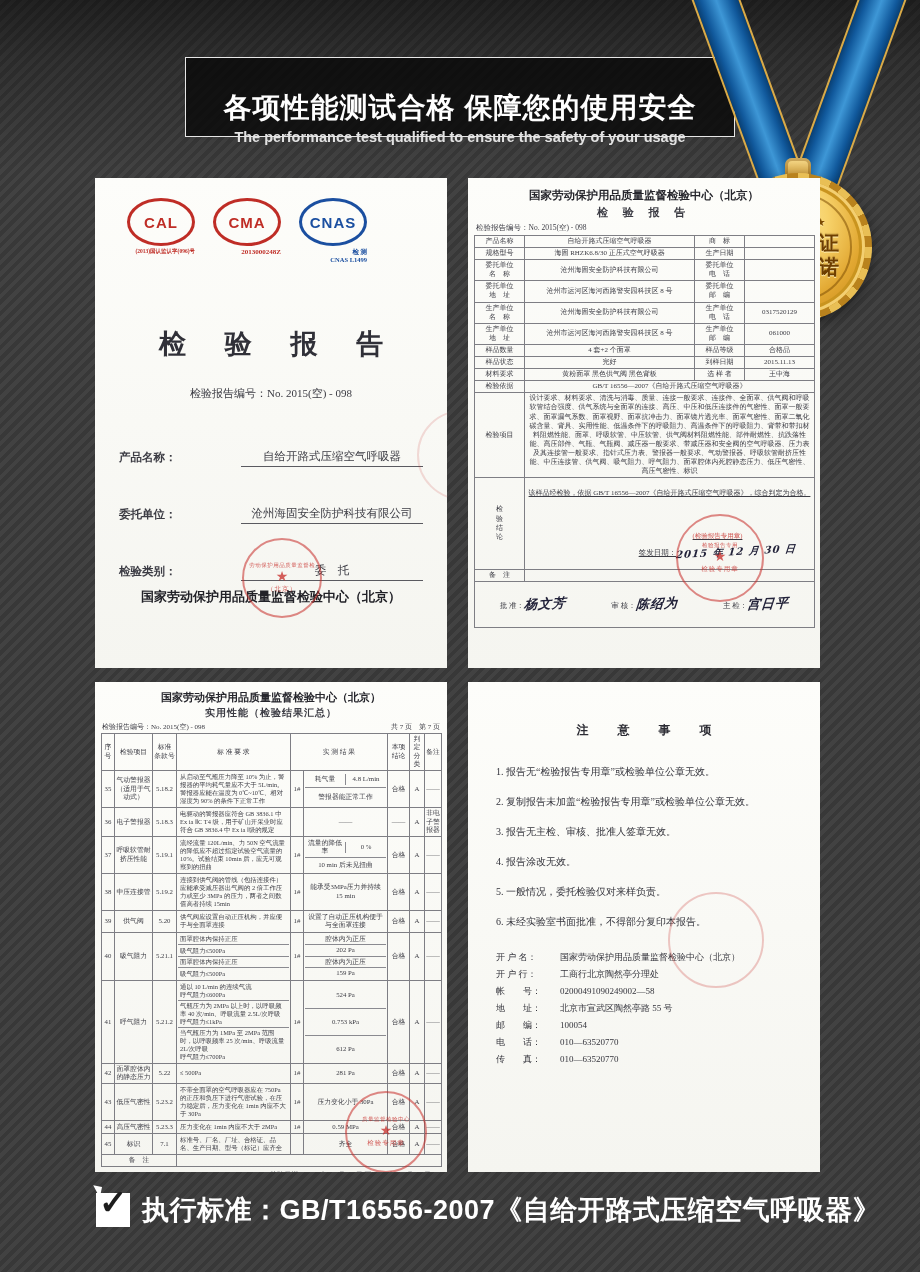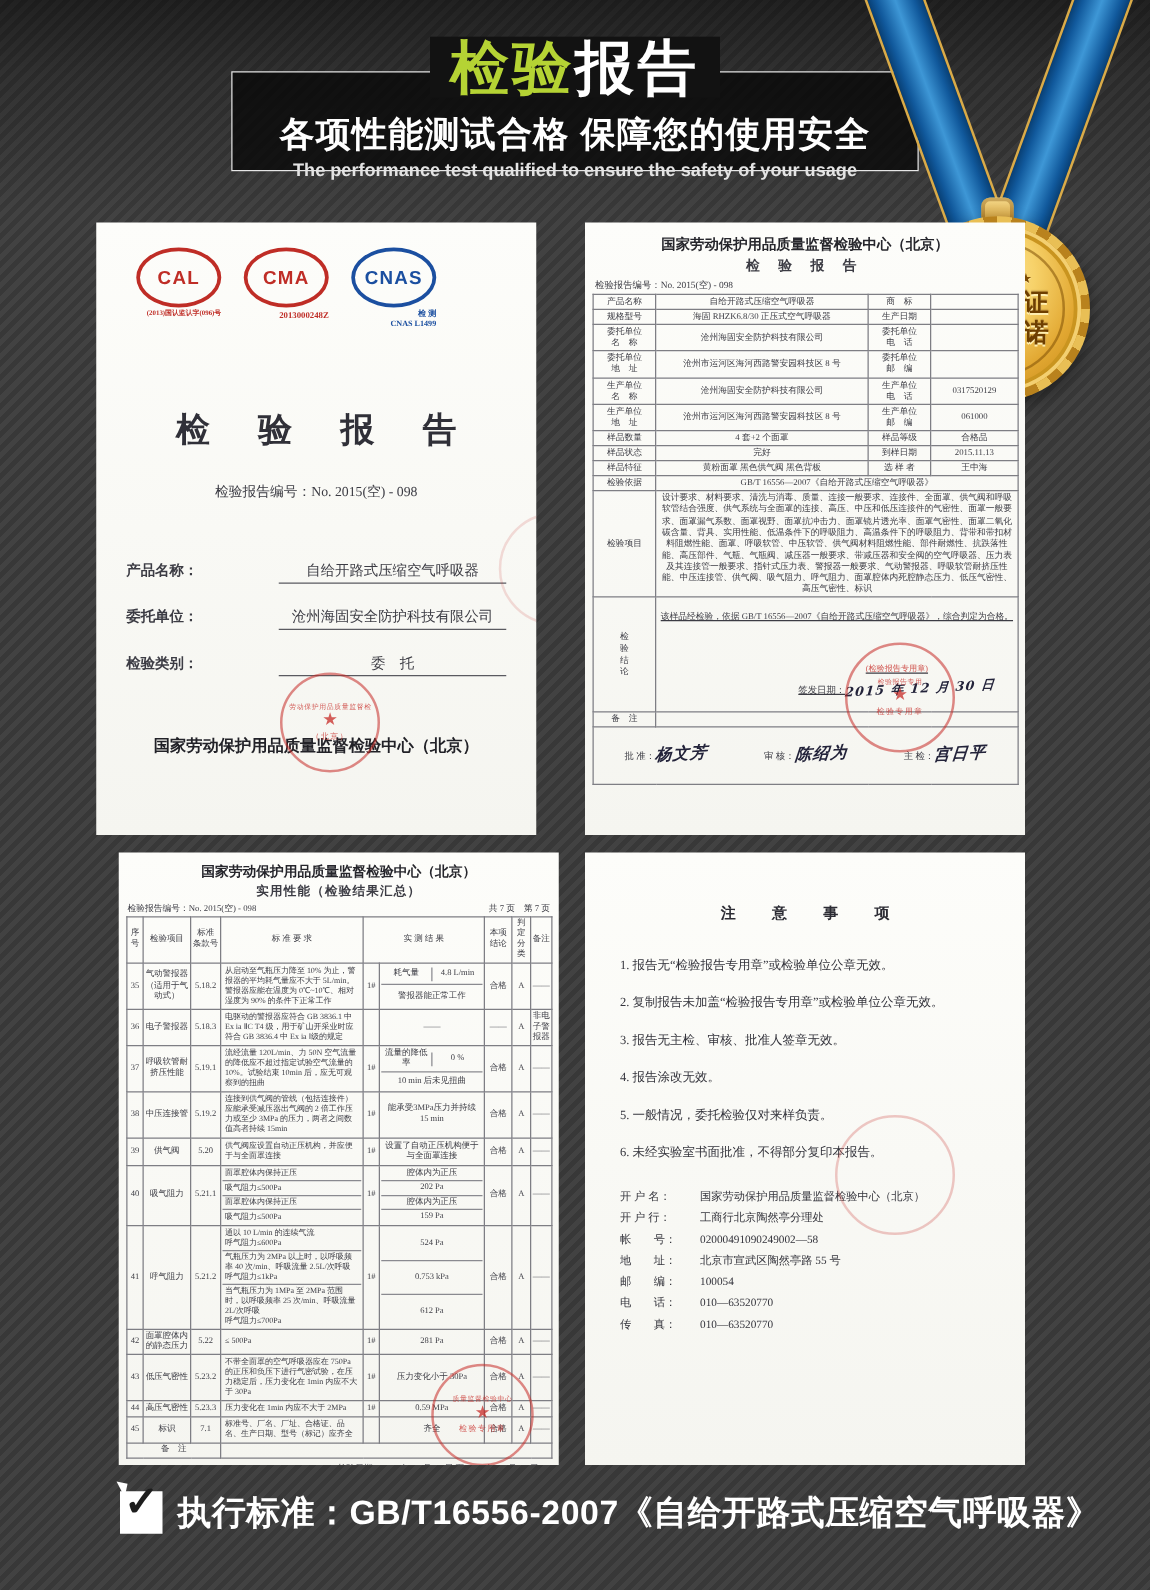--- a/index.html
+++ b/index.html
@@ -33,37 +33,37 @@
     background:radial-gradient(circle at 36% 30%,#fdeeb0 0%,#f7d26a 38%,#e2a832 66%,#c08214 100%);
     box-shadow:inset 0 0 0 3px #f3cf71, inset 0 0 0 6px #c9941f;
     display:flex;flex-direction:column;align-items:center;justify-content:center;}
   .medal-inner{position:absolute;inset:13px;border-radius:50%;border:2px solid rgba(128,81,6,.55);}
   .medal-stars{color:#7c4a02;font-size:11px;letter-spacing:2px;margin-bottom:2px;text-shadow:0 1px 0 #ffe9a6;}
   .medal-t{font-size:20px;font-weight:bold;color:#6e3e00;line-height:1.2;letter-spacing:1px;
     text-shadow:0 1px 0 #ffeeb0,0 -1px 1px rgba(90,50,0,.4);font-family:"Liberation Sans",sans-serif;}
   
   .doc{position:absolute;width:352px;height:490px;background:linear-gradient(#fdfdfa,#f5f5f0);
     color:#3c3c44;font-family:"Liberation Serif",serif;overflow:hidden;box-sizing:border-box;padding:6px 6px;}
-  .doc1{left:77px;top:178px;} .doc2{left:468px;top:178px;}
+  .doc1{left:95px;top:178px;} .doc2{left:468px;top:178px;}
   .doc3{left:95px;top:682px;} .doc4{left:468px;top:682px;}
   .pre{white-space:pre-line;}
   
   .logos{display:flex;justify-content:flex-start;gap:18px;margin:14px 0 0 26px;}
   .logo{text-align:center;}
   .logo .ring{width:62px;height:42px;border:3px solid #bf2d26;border-radius:50%;
     display:flex;align-items:center;justify-content:center;font-weight:bold;font-size:15px;color:#bf2d26;
     font-family:"Liberation Sans",sans-serif;letter-spacing:1px;}
   .logo.blue .ring{border-color:#1b4fa0;color:#1b4fa0;}
   .logo .cap{font-size:5.5px;color:#bf2d26;margin-top:2px;font-weight:bold;white-space:pre-line;line-height:1.2;text-align:right;}
   .logo.blue .cap{color:#1b4fa0;font-size:6.5px;}
   .logo.cma .cap{font-size:7px;}
   .cover-title{margin-top:62px;text-align:center;font-size:27px;font-weight:bold;letter-spacing:16px;color:#303038;text-indent:16px;}
   .cover-no{margin-top:24px;text-align:center;font-size:11px;color:#3a3a42;}
   .fields{margin:48px 18px 0 18px;}
-  .frow{display:flex;align-items:flex-start;margin-bottom:19px;gap:48px;}
+  .frow{display:flex;align-items:center;margin-bottom:39px;gap:48px;}
   .flab{font-size:11.5px;font-weight:bold;width:74px;flex:none;}
   .fval{flex:1;text-align:center;font-size:11.5px;border-bottom:1px solid #5a5a60;padding-bottom:2px;}
   .cover-org{position:absolute;left:0;right:0;bottom:62px;text-align:center;font-size:13px;font-weight:bold;color:#222228;}
   
   .stamp{position:absolute;border-radius:50%;border:2.5px solid rgba(199,42,38,.55);color:rgba(199,42,38,.75);
     display:flex;flex-direction:column;align-items:center;justify-content:center;text-align:center;
     font-family:"Liberation Serif",serif;pointer-events:none;}
   .stamp .s-top{font-size:5.5px;letter-spacing:.5px;max-width:86%;overflow:hidden;white-space:nowrap;}
   .stamp .s-star{font-size:14px;line-height:1.1;}
   .stamp .s-bot{font-size:6.5px;letter-spacing:1px;}
@@ -116,23 +116,20 @@
   .chk .mark{position:absolute;left:3px;top:-8px;font-size:34px;font-weight:bold;color:#1d1d1d;line-height:1;}
   .chk .tail{position:absolute;left:-4px;top:-7px;width:0;height:0;border-left:9px solid transparent;border-top:11px solid #fff;transform:rotate(12deg);}
   .foot-text{color:#fff;font-size:27px;font-weight:bold;letter-spacing:.5px;font-family:"Liberation Sans",sans-serif;}
 </style>
 </head>
 <body>
 
 <div class="page">
 
   <div class="hdr-box">
-    <div class="hdr-title">
-      <span class="acc">检验</span><span class="rest">报告</span>
-    </div>
     <div class="hdr-sub">各项性能测试合格 保障您的使用安全</div>
     <div class="hdr-en">The performance test qualified to ensure the safety of your usage</div>
   </div>
 
   <div class="ribbon rL"></div>
   <div class="ribbon rR"></div>
   <div class="medal-link"></div>
   <div class="medal-rim"></div>
   <div class="medal">
     <div class="medal-inner"></div>
@@ -244,21 +241,21 @@
             <td class="lab pre">样品等级</td>
             <td class="val">合格品</td>
           </tr>
           <tr>
             <td class="lab pre">样品状态</td>
             <td class="val">完好</td>
             <td class="lab pre">到样日期</td>
             <td class="val">2015.11.13</td>
           </tr>
           <tr>
-            <td class="lab pre">样品特征</td>
+            <td class="lab pre">材料要求</td>
             <td class="val">黄粉面罩 黑色供气阀 黑色背板</td>
             <td class="lab pre">选 样 者</td>
             <td class="val">王中海</td>
           </tr>
           <tr>
             <td class="lab">检验依据</td>
             <td class="val" colspan="3">GB/T 16556—2007《自给开路式压缩空气呼吸器》</td>
           </tr>
           <tr>
             <td class="lab">检验项目</td>

